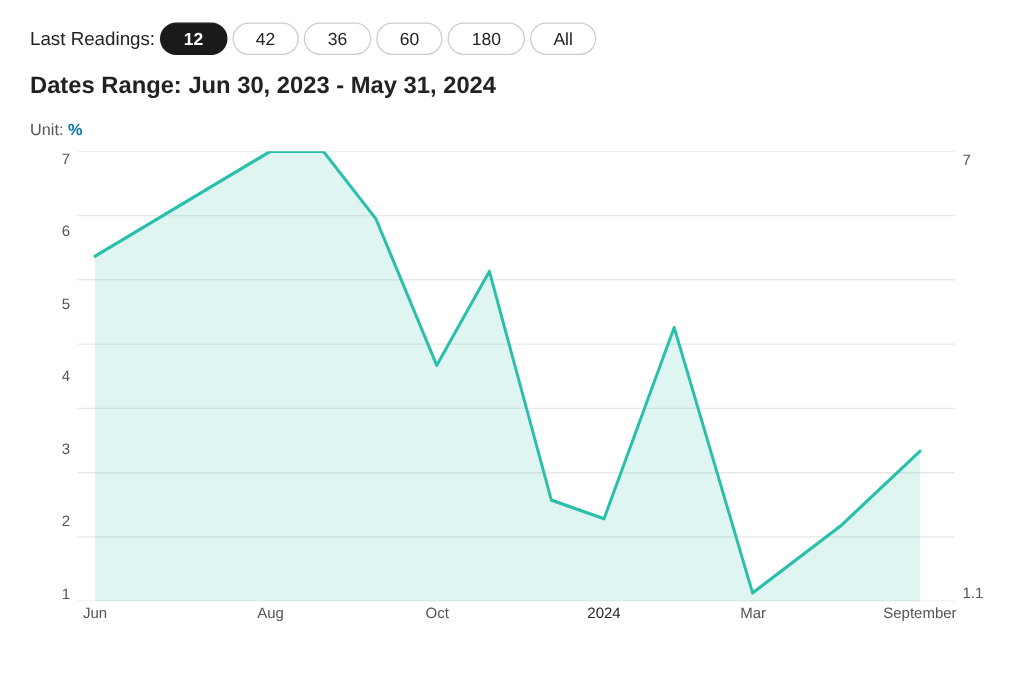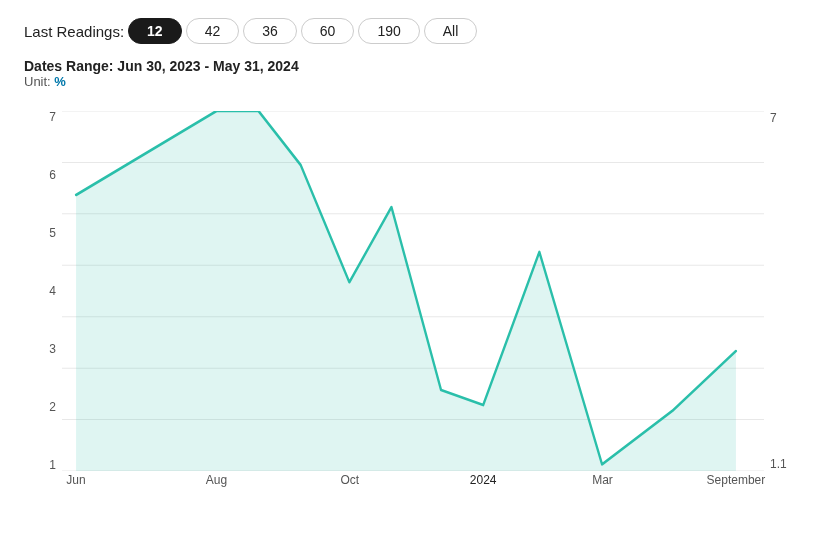--- a/index.html
+++ b/index.html
@@ -35,33 +35,33 @@
       font-weight: 400;
     }
     .reading-btn.active {
       background: #1a1a1a;
       color: #fff;
       border-color: #1a1a1a;
       font-weight: 600;
     }
 
     .dates-range {
-      font-size: 14px;
+      font-size: 19px;
       color: #333;
-      margin-bottom: 0;
+      margin-bottom: 16px;
     }
     .dates-range span {
       font-weight: 700;
       color: #222;
     }
 
     .unit-row {
       font-size: 13px;
       color: #0077aa;
-      margin-bottom: 22px;
+      margin-bottom: 10px;
     }
     .unit-row span {
       font-weight: 700;
       color: #0077aa;
     }
 
     .chart-container {
       position: relative;
       width: 100%;
       height: 390px;
@@ -134,21 +134,21 @@
   </style>
 </head>
 <body>
 
 <div class="header-row">
   <span class="last-readings-label">Last Readings:</span>
   <button class="reading-btn active">12</button>
   <button class="reading-btn">42</button>
   <button class="reading-btn">36</button>
   <button class="reading-btn">60</button>
-  <button class="reading-btn">190</button>
+  <button class="reading-btn">180</button>
   <button class="reading-btn">All</button>
 </div>
 
 <div class="dates-range">
   <span>Dates Range:</span>
   <span>Jun 30, 2023 - May 31, 2024</span>
 </div>
 
 <div class="unit-row">
   <span style="color:#555;font-weight:400;">Unit:</span>

